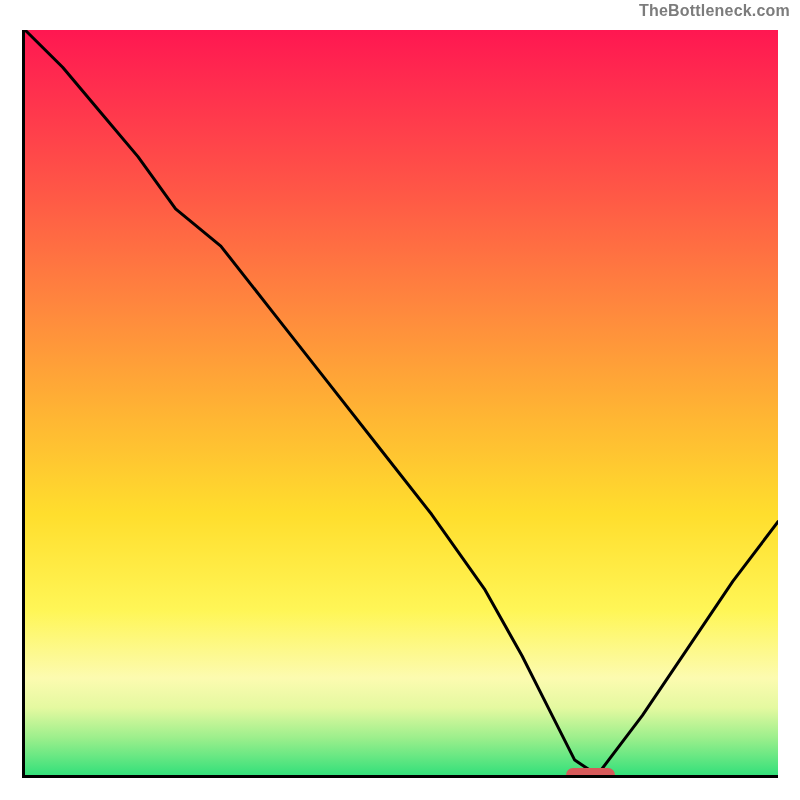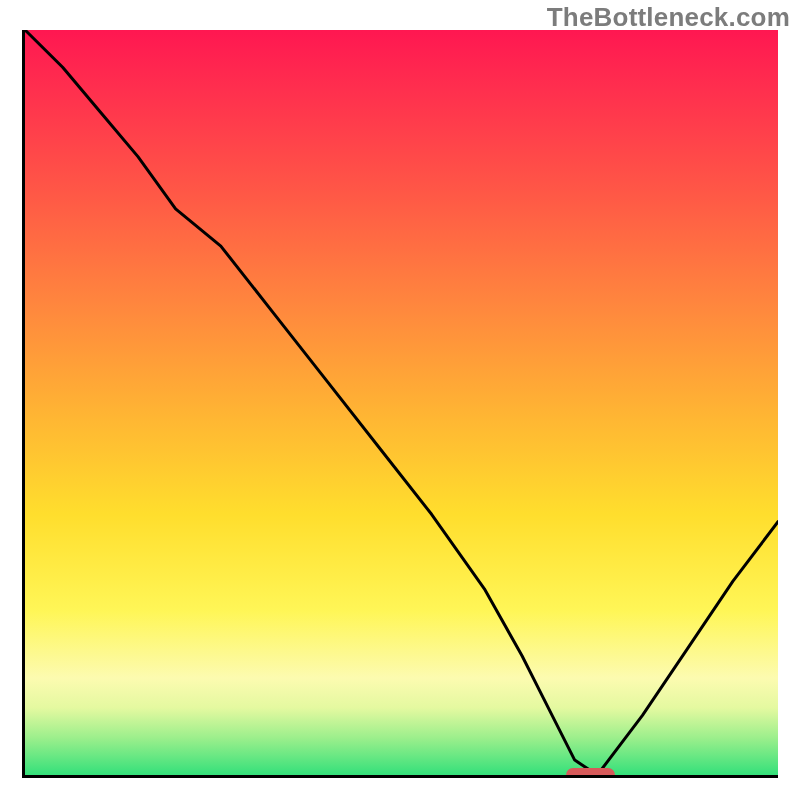--- a/index.html
+++ b/index.html
@@ -13,21 +13,21 @@
   }
   .container {
     position: relative;
     width: 800px;
     height: 800px;
   }
   .watermark {
     position: absolute;
     top: 2px;
     right: 10px;
-    font-size: 26px;
+    font-size: 16px;
     font-weight: 600;
     color: #7c7c7c;
     letter-spacing: 0.2px;
     z-index: 5;
   }
   .plot-frame {
     position: absolute;
     left: 22px;
     top: 30px;
     width: 756px;

